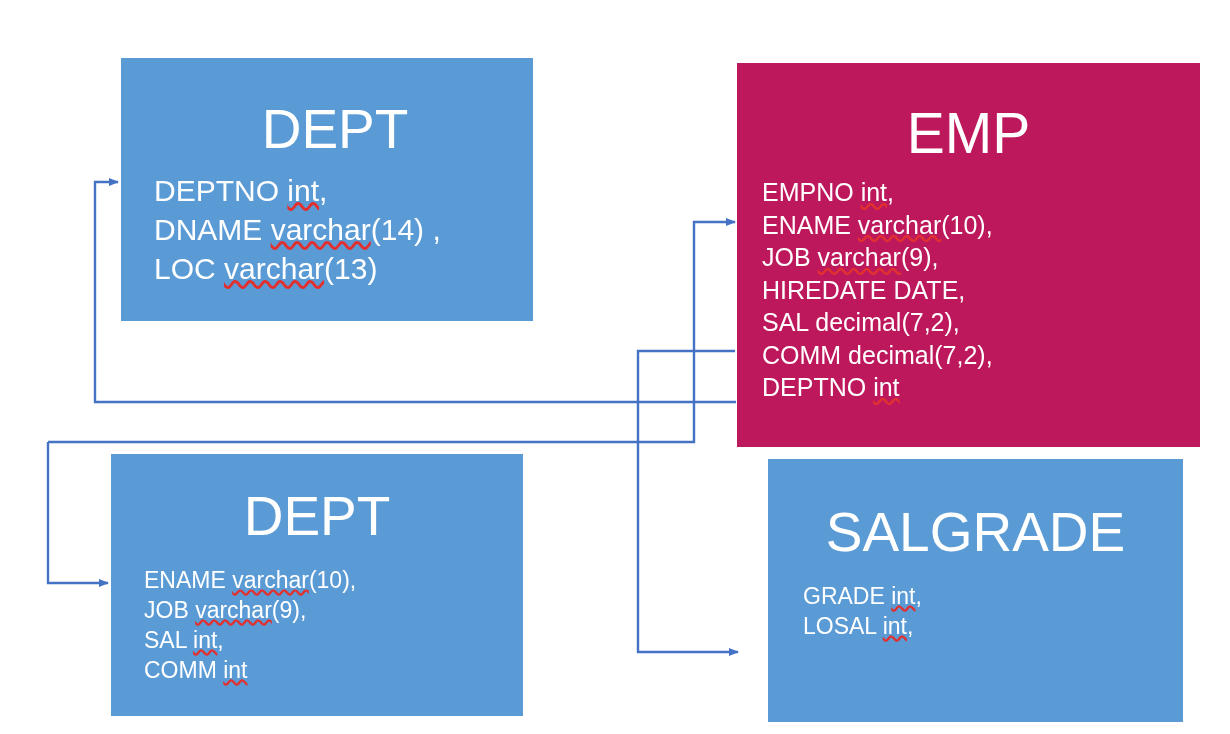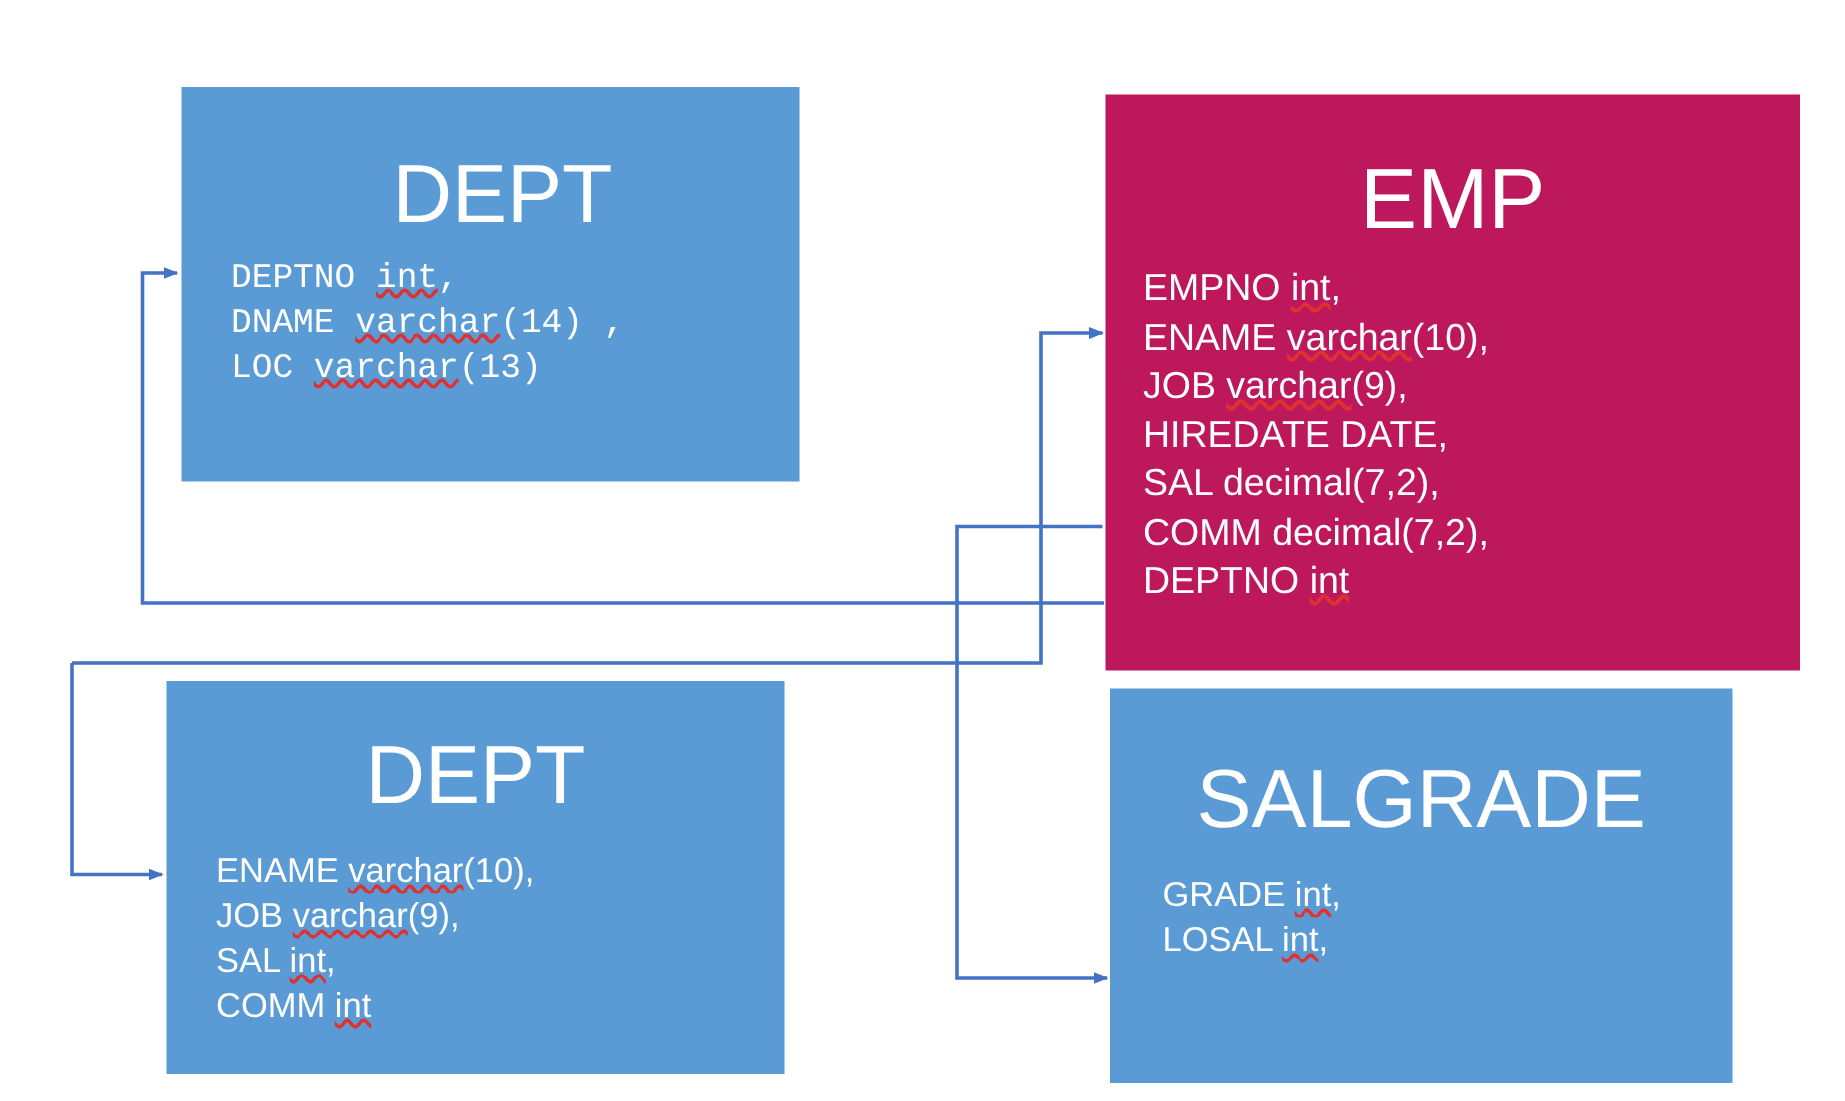--- a/index.html
+++ b/index.html
@@ -55,21 +55,21 @@
   #box-dept     { left: 121px; top: 58px;  width: 412px; height: 263px; padding-left: 16px; }
   #box-emp      { left: 737px; top: 63px;  width: 463px; height: 384px; }
   #box-bonus    { left: 111px; top: 454px; width: 412px; height: 262px; }
   #box-salgrade { left: 740px; top: 459px; width: 415px; height: 263px; }
 
   #box-dept .table-title     { font-size: 55px; margin-top: 44px; }
   #box-emp .table-title      { font-size: 57px; margin-top: 42px; }
   #box-bonus .table-title    { font-size: 55px; margin-top: 35px; }
   #box-salgrade .table-title { font-size: 55px; margin-top: 46px; }
 
-  #box-dept .col-list     { font-size: 23px; margin: 14px 15px 0 17px; font-family: Liberation Mono, monospace; }
+  #box-dept .col-list     { font-size: 30px; margin: 14px 15px 0 17px; }
   #box-emp .col-list      { font-size: 25px; margin: 14px 0 0 25px; }
   #box-bonus .col-list    { font-size: 23px; margin: 22px 0 0 33px; }
   #box-salgrade .col-list { font-size: 23px; margin: 22px 0 0 35px; }
 </style>
 </head>
 <body>
 
 <div id="canvas" style="background: rgb(255, 255, 255);">
 
   <svg class="conn-layer" viewBox="0 0 1230 734" width="1230" height="734">
@@ -113,21 +113,21 @@
   <div class="table-box" id="box-bonus" style="background: rgb(91, 155, 213);">
     <div class="table-title" style="color: rgb(255, 255, 255);">DEPT</div>
     <div class="col-list" style="color: rgb(255, 255, 255);">
         <div class="col-row">ENAME <span class="sp" style="text-decoration-color: rgb(224, 48, 48);">varchar</span>(10),</div>
         <div class="col-row">JOB <span class="sp" style="text-decoration-color: rgb(224, 48, 48);">varchar</span>(9),</div>
         <div class="col-row">SAL <span class="sp" style="text-decoration-color: rgb(224, 48, 48);">int</span>,</div>
         <div class="col-row">COMM <span class="sp" style="text-decoration-color: rgb(224, 48, 48);">int</span></div>
       </div>
   </div>
 
-  <div class="table-box" id="box-salgrade" style="background: rgb(91, 155, 213);">
+  <div class="table-box" id="box-salgrade" style="background: rgb(91, 155, 213); margin-left: 28px;">
     <div class="table-title" style="color: rgb(255, 255, 255);">SALGRADE</div>
     <div class="col-list" style="color: rgb(255, 255, 255);">
         <div class="col-row">GRADE <span class="sp" style="text-decoration-color: rgb(224, 48, 48);">int</span>,</div>
         <div class="col-row">LOSAL <span class="sp" style="text-decoration-color: rgb(224, 48, 48);">int</span>,</div>
       </div>
   </div>
 
 </div>
 
 </body></html>

